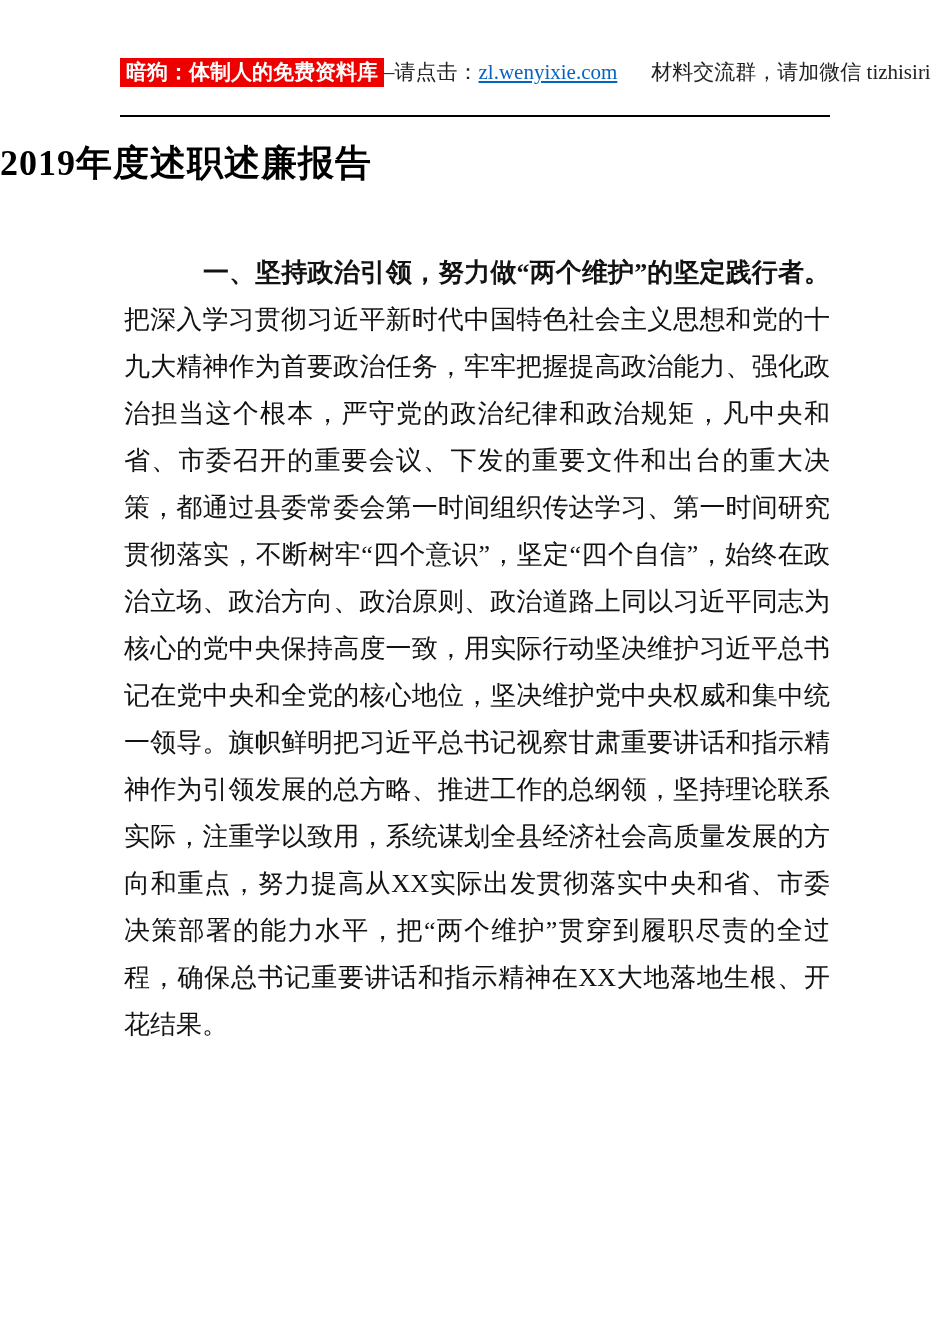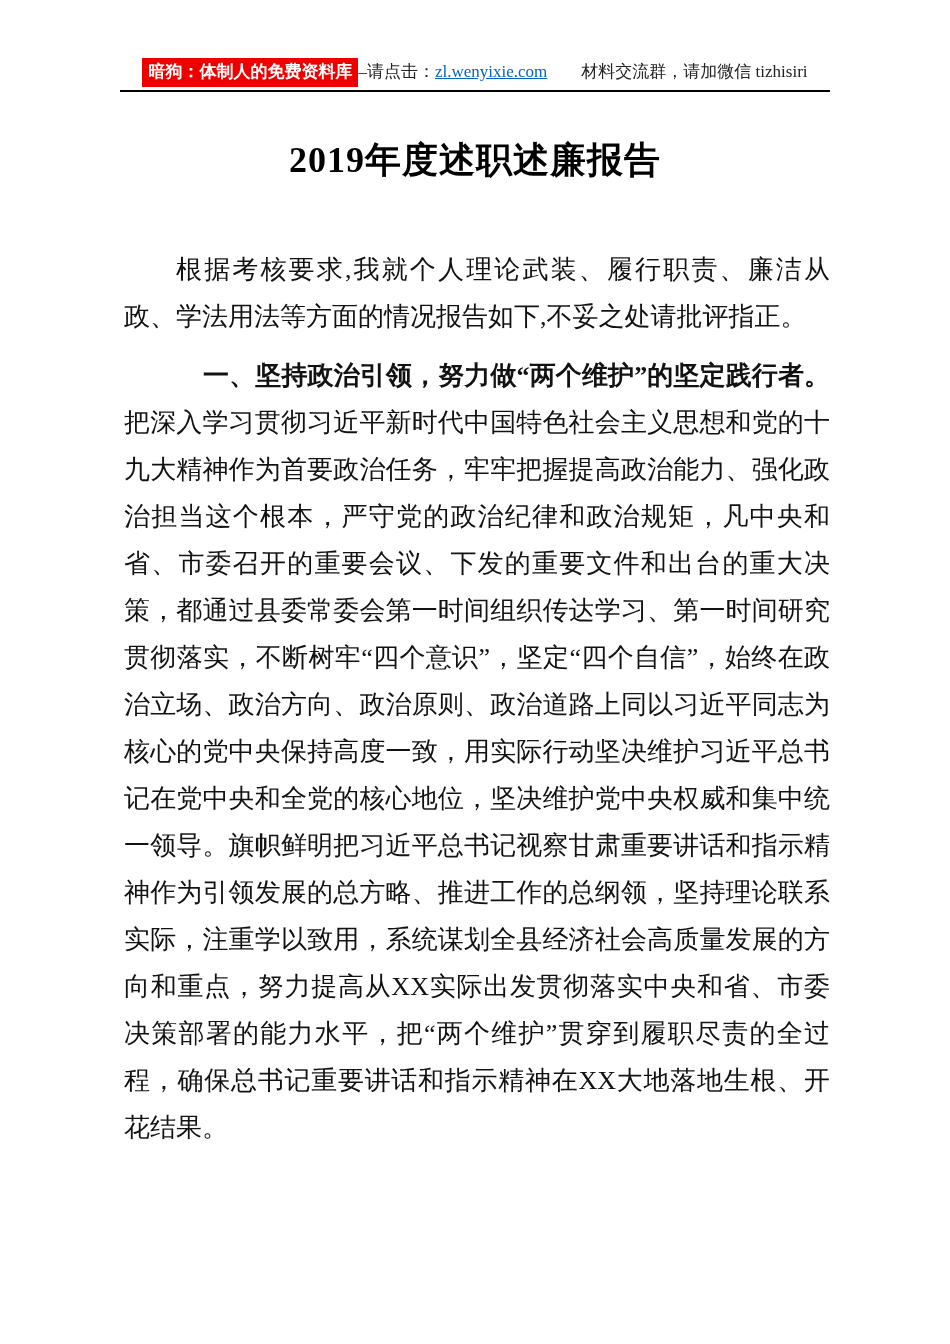--- a/index.html
+++ b/index.html
@@ -11,24 +11,24 @@
     overflow: hidden;
   }
   .page {
     position: relative;
     width: 950px; height: 1344px;
     background: #ffffff;
   }
   
   .doc-header {
     margin: 58px 120px 0 120px;
-    padding-bottom: 3px;
+    padding-bottom: 28px;
     border-bottom: 2px solid #000000;
     text-align: center;
-    font-size: 17px;
+    font-size: 21px;
     white-space: nowrap;
     line-height: 26px;
   }
   .brand-mark {
     display: inline-block;
     color: #ffffff;
     padding: 1px 6px 2px 6px;
     font-weight: bold;
   }
   .click-label { color: #222222; }
@@ -40,22 +40,21 @@
   .wechat-note { color: #222222; margin-left: 34px; }
   
   .notice {
     margin: 54px 125px 0 125px;
     font-size: 14px;
     font-weight: bold;
     letter-spacing: 0.5px;
   }
   
   .doc-title {
-    margin-top: 44px;
-    text-align: center;
+    margin-top: 22px;
     font-size: 36px;
     font-weight: bold;
     letter-spacing: 1px;
     line-height: 48px;
   }
   
   .doc-body {
     margin: 62px 120px 0 124px;
     font-size: 26px;
     line-height: 47px;
@@ -72,17 +71,16 @@
 <div class="page">
 
   <div class="doc-header">
     <span class="brand-mark" style="background-color: rgb(238, 0, 0); color: rgb(255, 255, 255);">暗狗：体制人的免费资料库</span><span class="click-label">–请点击：</span><a class="site-link" style="color: rgb(5, 99, 193);">zl.wenyixie.com</a><span class="wechat-note">材料交流群，请加微信 tizhisiri</span>
   </div>
 
 
   <h1 class="doc-title">2019年度述职述廉报告</h1>
 
   <div class="doc-body">
-    <p class="para"><span>根据考核要求,我就个人理论武装、履行职责、廉洁从政、学法用法等方面的情况报告如下,不妥之处请批评指正。</span></p>
     <p class="para"><span class="section-heading">一、坚持政治引领，努力做“两个维护”的坚定践行者。</span><span>把深入学习贯彻习近平新时代中国特色社会主义思想和党的十九大精神作为首要政治任务，牢牢把握提高政治能力、强化政治担当这个根本，严守党的政治纪律和政治规矩，凡中央和省、市委召开的重要会议、下发的重要文件和出台的重大决策，都通过县委常委会第一时间组织传达学习、第一时间研究贯彻落实，不断树牢“四个意识”，坚定“四个自信”，始终在政治立场、政治方向、政治原则、政治道路上同以习近平同志为核心的党中央保持高度一致，用实际行动坚决维护习近平总书记在党中央和全党的核心地位，坚决维护党中央权威和集中统一领导。旗帜鲜明把习近平总书记视察甘肃重要讲话和指示精神作为引领发展的总方略、推进工作的总纲领，坚持理论联系实际，注重学以致用，系统谋划全县经济社会高质量发展的方向和重点，努力提高从XX实际出发贯彻落实中央和省、市委决策部署的能力水平，把“两个维护”贯穿到履职尽责的全过程，确保总书记重要讲话和指示精神在XX大地落地生根、开花结果。</span></p>
   </div>
 
 </div>
 
 </body></html>

